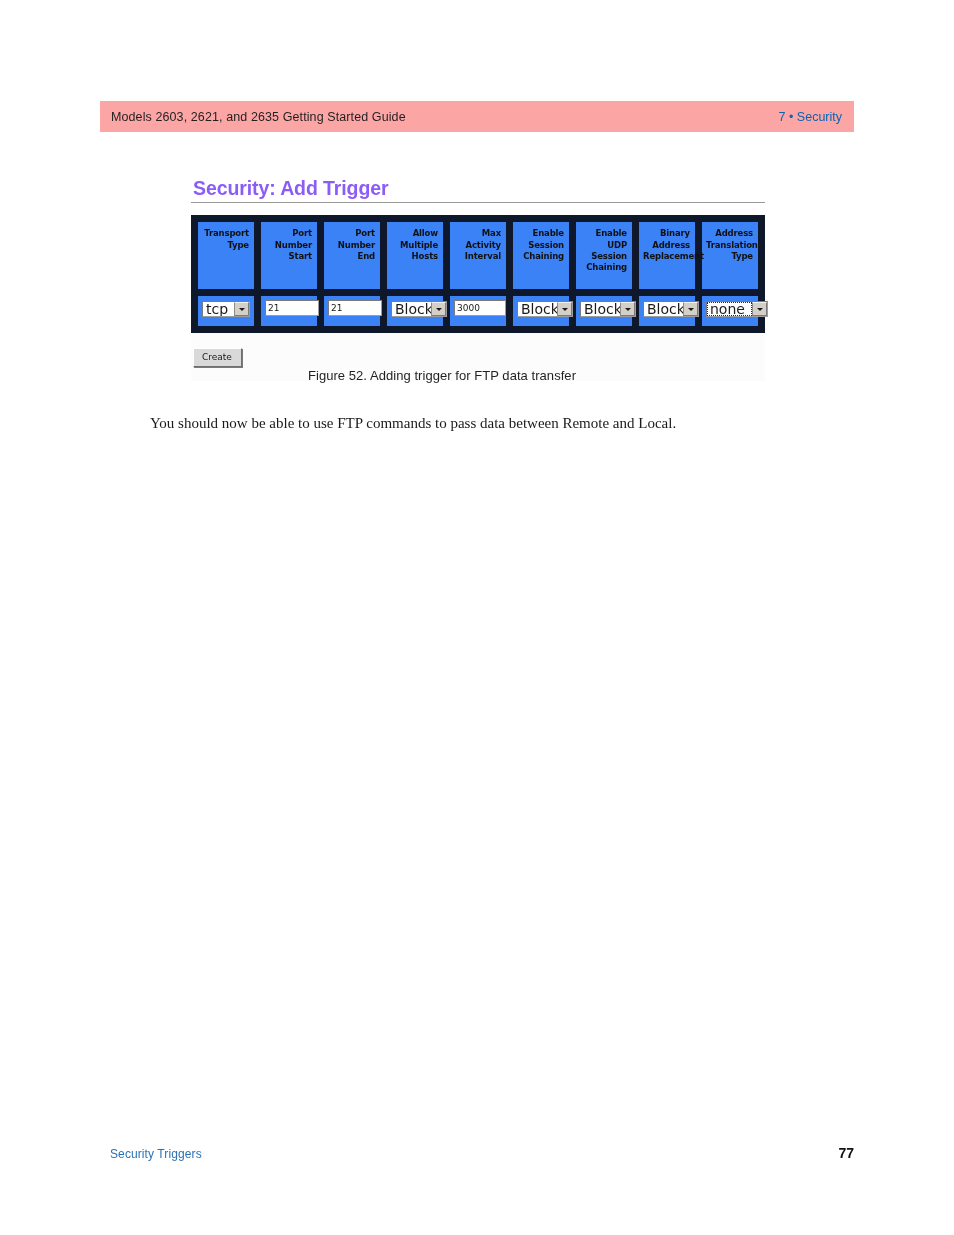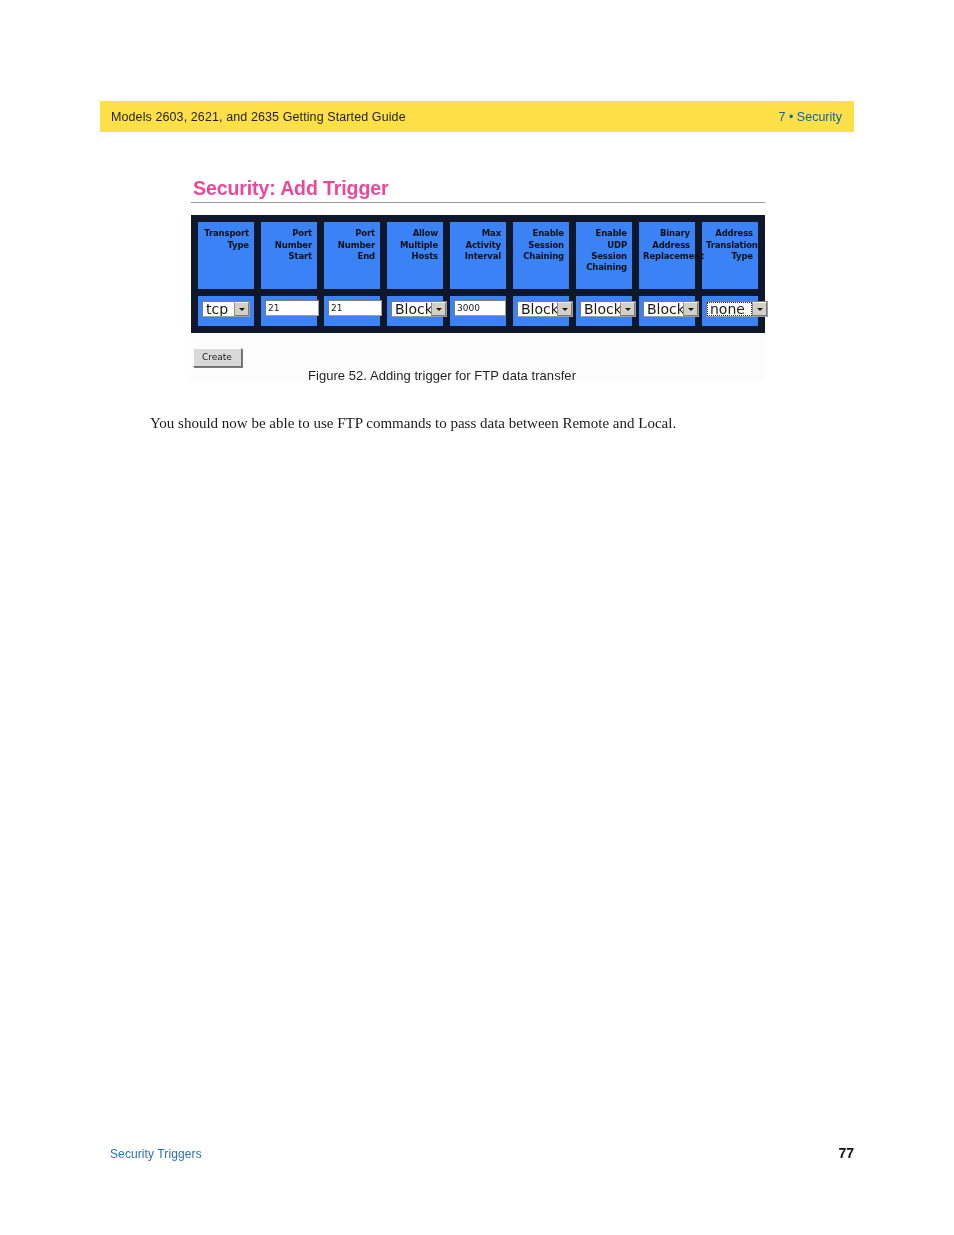--- a/index.html
+++ b/index.html
@@ -16,21 +16,21 @@
     overflow: hidden;
   }
 
   
   .running-head {
     position: absolute;
     left: 100px;
     top: 101px;
     width: 754px;
     height: 31px;
-    background: #fde047;
+    background: #fca5a5;
     display: flex;
     align-items: center;
     box-sizing: border-box;
     padding: 0 12px 0 11px;
   }
   .running-head-left {
     font-family: "Liberation Sans", sans-serif;
     font-size: 12.5px;
     color: #231f20;
     letter-spacing: 0.1px;
@@ -49,21 +49,21 @@
   .figure-wrap {
     position: absolute;
     left: 191px;
     top: 178px;
     width: 576px;
   }
   .screen-title {
     font-family: "Liberation Sans", sans-serif;
     font-size: 19.5px;
     font-weight: bold;
-    color: #ec4899;
+    color: #8b5cf6;
     letter-spacing: -0.1px;
     line-height: 1.05;
     padding: 0 0 4px 2px;
   }
   .title-rule {
     height: 1px;
     background: #9a9a9a;
     width: 574px;
     margin-bottom: 12px;
   }

